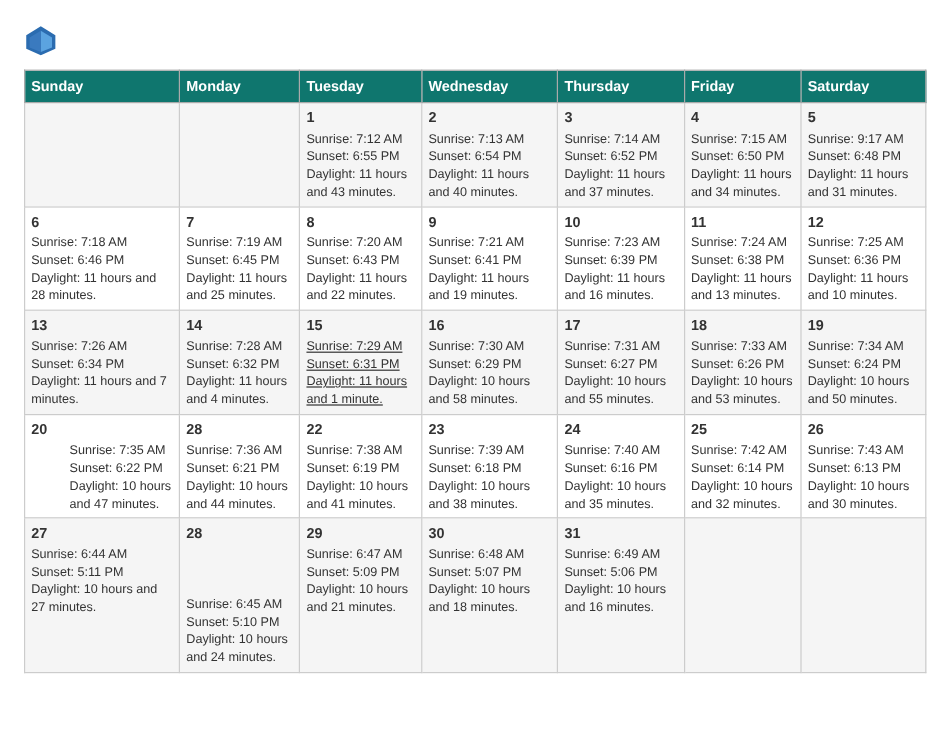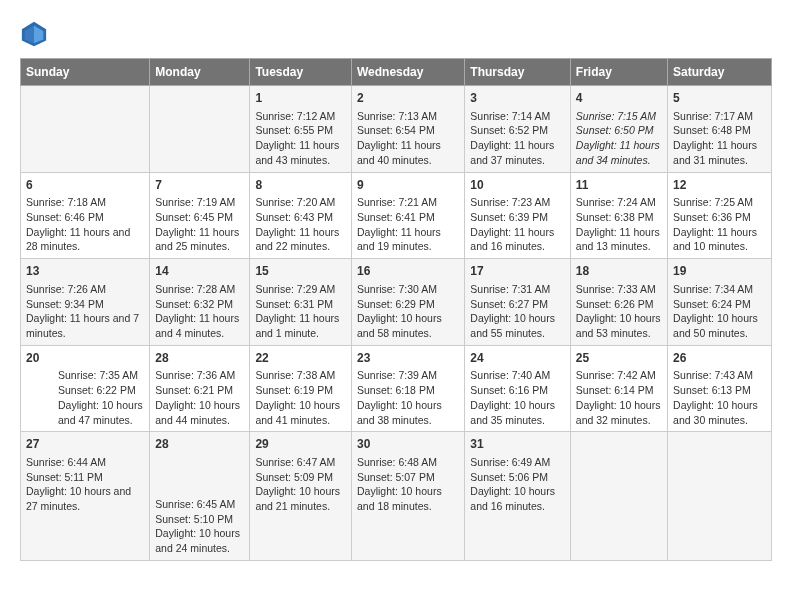--- a/index.html
+++ b/index.html
@@ -52,21 +52,21 @@
     .location {
       font-size: 16px;
       color: #555;
     }
     table {
       width: 100%;
       border-collapse: collapse;
       font-size: 11px;
     }
     thead tr {
-      background-color: #737373;
+      background-color: #0f766e;
       color: #fff;
     }
     thead th {
       padding: 6px 5px;
       text-align: left;
       font-weight: bold;
       font-size: 12px;
       border: 1px solid #aaa;
     }
     tbody tr {
@@ -150,27 +150,27 @@
 Daylight: 11 hours and 40 minutes.</div>
         </td>
         <td>
           <span class="day-num">3</span>
           <div class="day-info" style="white-space: pre-line;">Sunrise: 7:14 AM
 Sunset: 6:52 PM
 Daylight: 11 hours and 37 minutes.</div>
         </td>
         <td>
           <span class="day-num">4</span>
-          <div class="day-info" style="white-space: pre-line; font-style: italic;">Sunrise: 7:15 AM
+          <div class="day-info" style="white-space: pre-line;">Sunrise: 7:15 AM
 Sunset: 6:50 PM
 Daylight: 11 hours and 34 minutes.</div>
         </td>
         <td>
           <span class="day-num">5</span>
-          <div class="day-info" style="white-space: pre-line;">Sunrise: 7:17 AM
+          <div class="day-info" style="white-space: pre-line;">Sunrise: 9:17 AM
 Sunset: 6:48 PM
 Daylight: 11 hours and 31 minutes.</div>
         </td>
       </tr>
       <tr>
         <td>
           <span class="day-num">6</span>
           <div class="day-info" style="white-space: pre-line;">Sunrise: 7:18 AM
 Sunset: 6:46 PM
 Daylight: 11 hours and 28 minutes.</div>
@@ -209,32 +209,32 @@
           <span class="day-num">12</span>
           <div class="day-info" style="white-space: pre-line;">Sunrise: 7:25 AM
 Sunset: 6:36 PM
 Daylight: 11 hours and 10 minutes.</div>
         </td>
       </tr>
       <tr>
         <td>
           <span class="day-num">13</span>
           <div class="day-info" style="white-space: pre-line;">Sunrise: 7:26 AM
-Sunset: 9:34 PM
+Sunset: 6:34 PM
 Daylight: 11 hours and 7 minutes.</div>
         </td>
         <td>
           <span class="day-num">14</span>
           <div class="day-info" style="white-space: pre-line;">Sunrise: 7:28 AM
 Sunset: 6:32 PM
 Daylight: 11 hours and 4 minutes.</div>
         </td>
         <td>
           <span class="day-num">15</span>
-          <div class="day-info" style="white-space: pre-line;">Sunrise: 7:29 AM
+          <div class="day-info" style="white-space: pre-line; text-decoration: underline;">Sunrise: 7:29 AM
 Sunset: 6:31 PM
 Daylight: 11 hours and 1 minute.</div>
         </td>
         <td>
           <span class="day-num">16</span>
           <div class="day-info" style="white-space: pre-line;">Sunrise: 7:30 AM
 Sunset: 6:29 PM
 Daylight: 10 hours and 58 minutes.</div>
         </td>
         <td>

